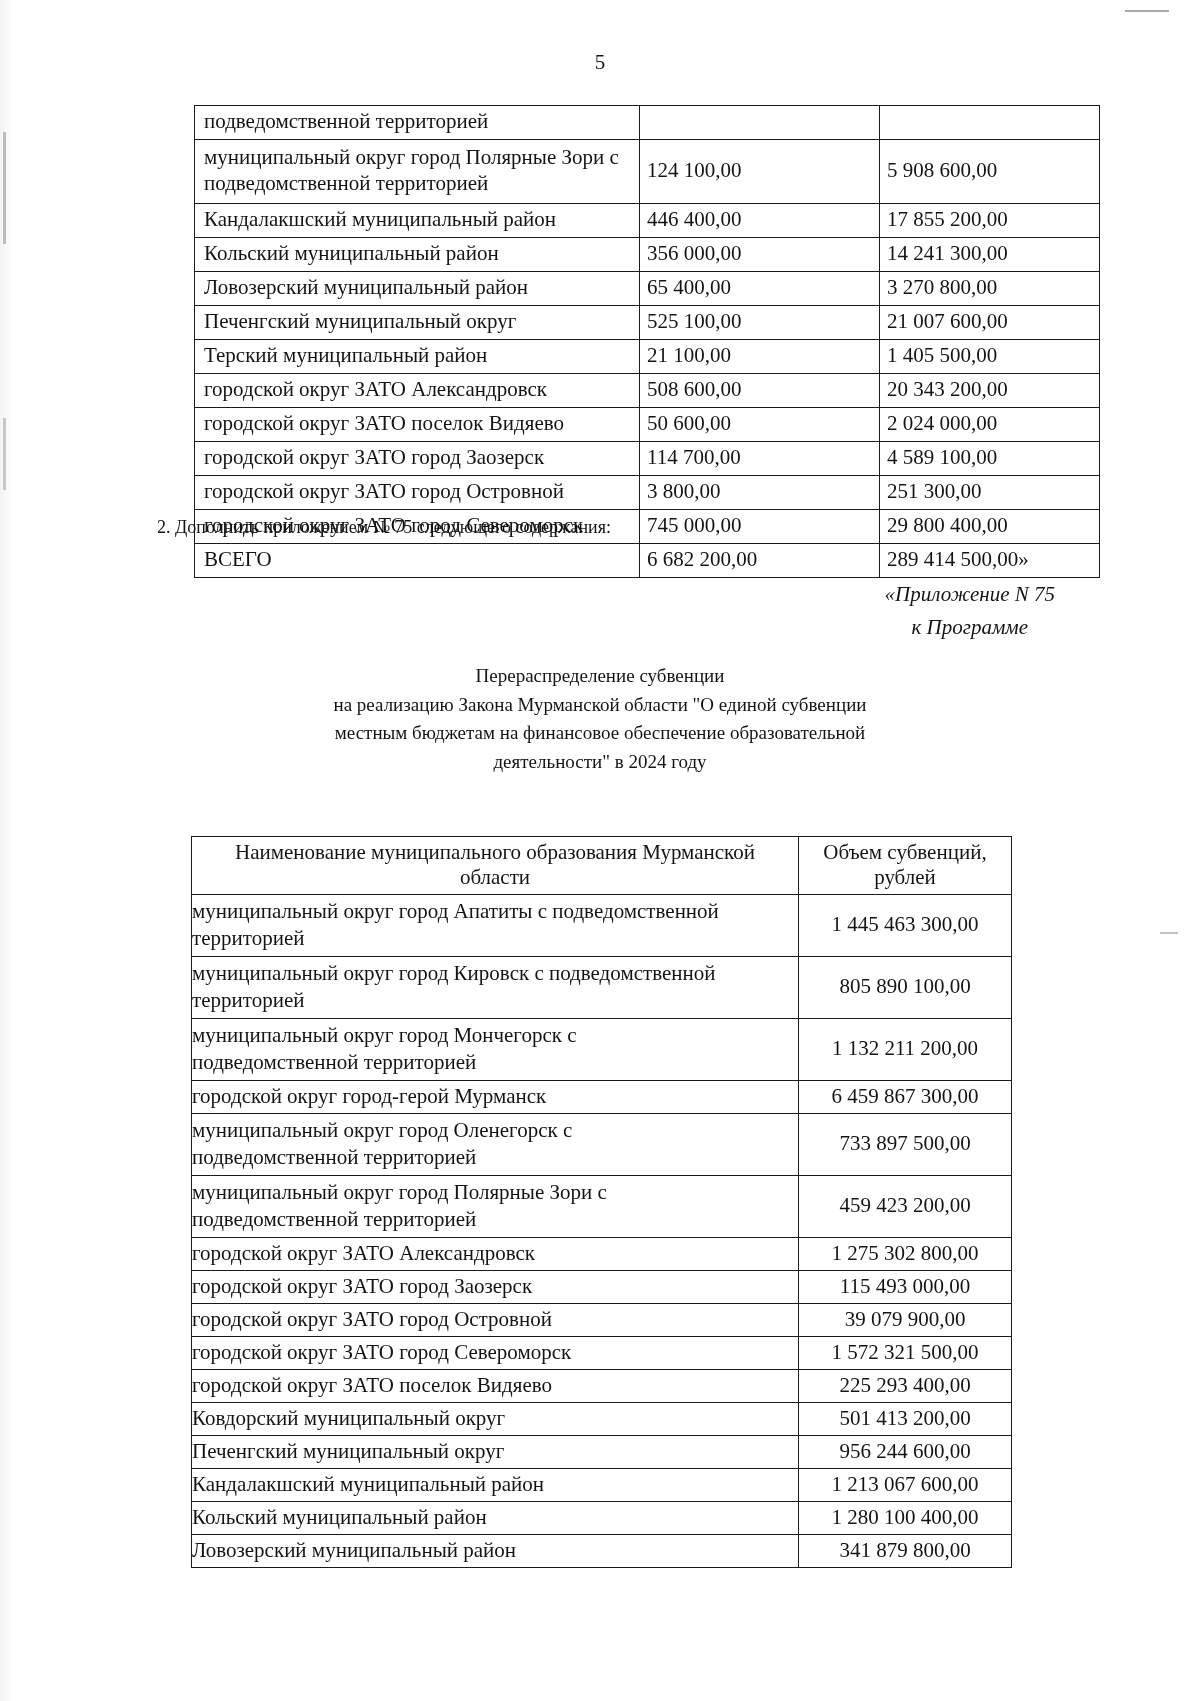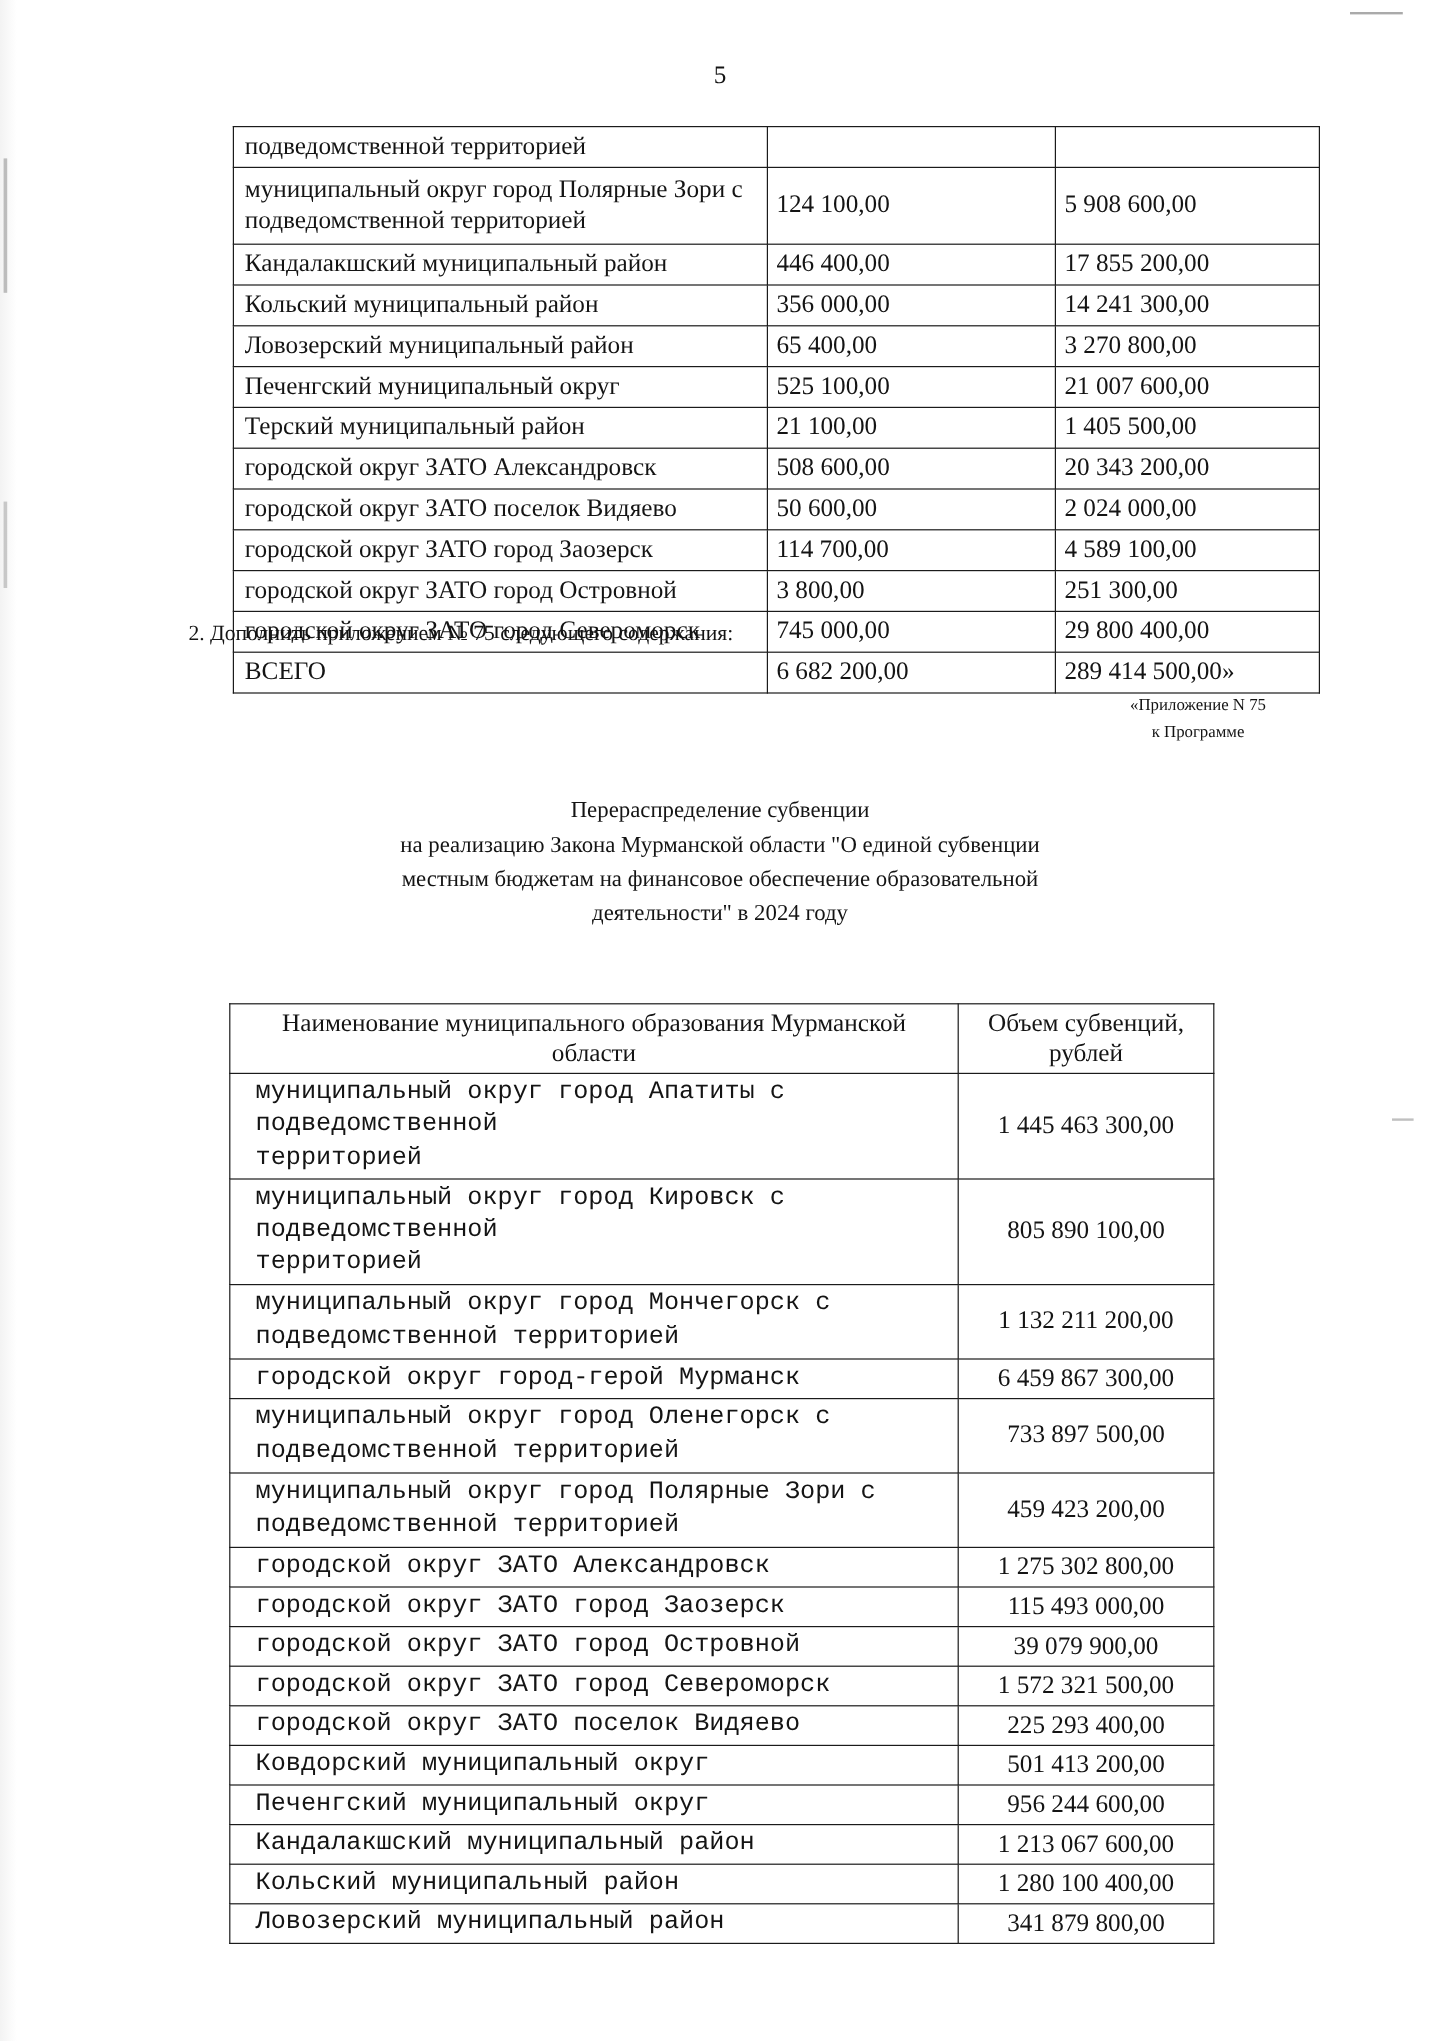--- a/index.html
+++ b/index.html
@@ -80,22 +80,23 @@
     font-size: 18px;
     text-indent: 0;
   }
 
   
   .appendix-head {
     position: absolute;
     right: 145px;
     top: 578px;
     text-align: center;
-    font-size: 14px;
+    font-size: 21px;
     line-height: 1.55;
+    font-style: italic;
   }
 
   
   .doc-title {
     position: absolute;
     left: 150px;
     top: 662px;
     width: 900px;
     text-align: center;
     font-size: 19px;
@@ -105,21 +106,21 @@
   
   #table-two {
     position: absolute;
     left: 152px;
     top: 836px;
     width: 820px;
   }
   #table-two td { height: 27px; }
   #table-two .hdr td { height: 52px; line-height: 1.2; }
   #table-two .tall-row td { height: 56px; }
-  #table-two td.cell-name { padding-left: 21px; font-family: Liberation Mono, monospace; }
+  #table-two td.cell-name { padding-left: 0; }
   #table-two .two-line { line-height: 1.3; }
 </style>
 </head>
 <body>
 
 <div class="scan-edge-left"></div>
 <div class="scan-mark mark-tl"></div>
 <div class="scan-mark mark-bl"></div>
 <div class="scan-mark mark-tr"></div>
 <div class="scan-mark mark-mr"></div>

